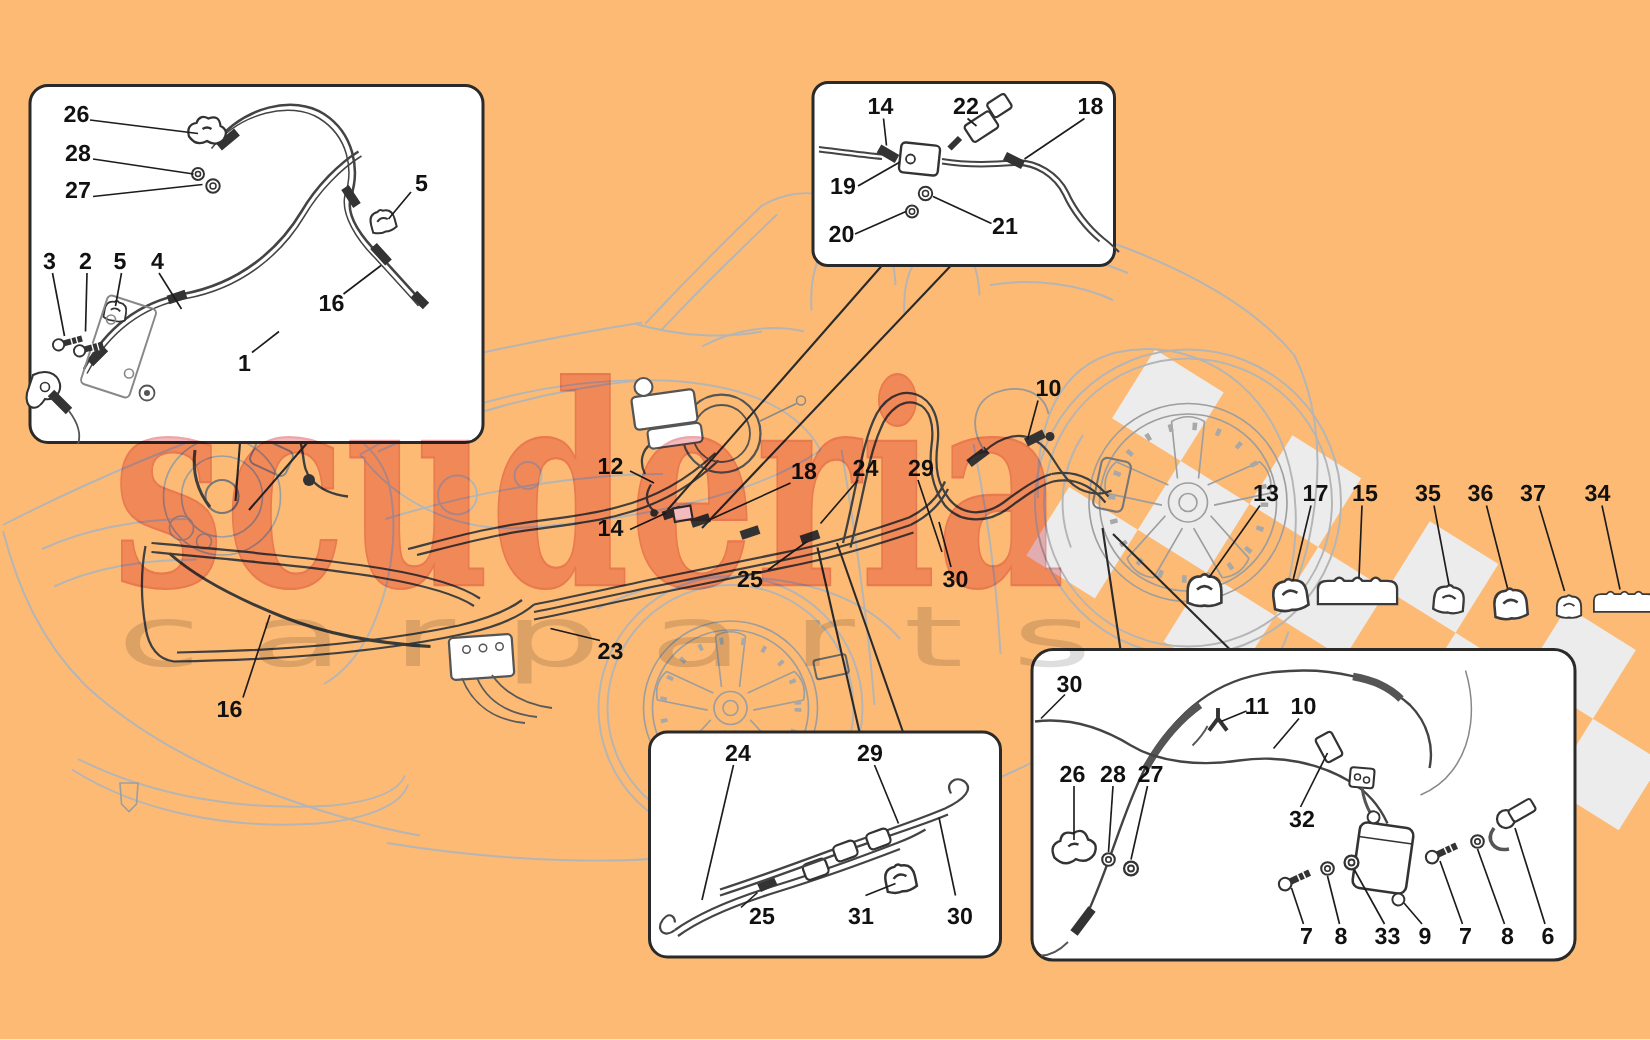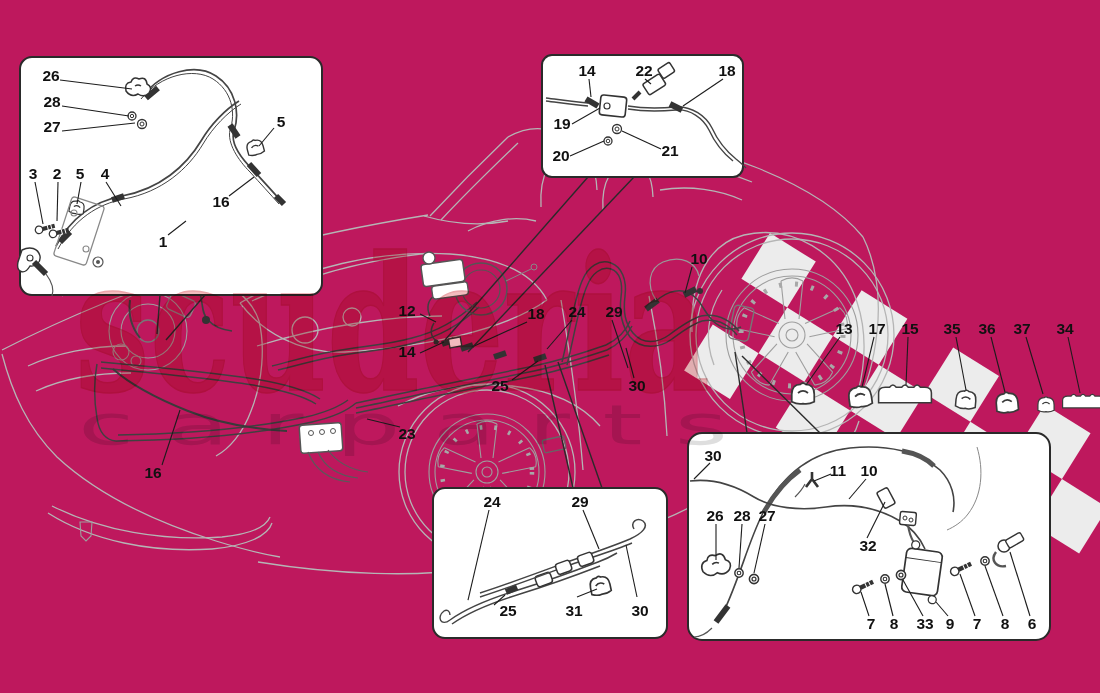--- a/index.html
+++ b/index.html
@@ -1,16 +1,16 @@
 <!DOCTYPE html>
 <html><head>
 <meta charset="utf-8">
 <style>
   html,body{margin:0;padding:0;background:#fff;}
-  #stage{width:1100px;height:693px;position:relative;background:#be185d;overflow:hidden;}
+  #stage{width:1100px;height:693px;position:relative;background:#fdba74;overflow:hidden;}
   .lbl{font-family:"Liberation Sans",sans-serif;font-weight:700;font-size:15.5px;fill:#111;text-anchor:middle;}
   .ldr{stroke:#1c1c1c;stroke-width:1.1;fill:none;}
   .car{stroke:#b5b5b5;stroke-width:1.3;fill:none;}
   .car2{stroke:#9e9e9e;stroke-width:1.1;fill:none;}
   .pipe{stroke:#404040;stroke-width:1.5;fill:none;}
   .pipe2{stroke:#5a5a5a;stroke-width:1.2;fill:none;}
   .thick{stroke:#333;stroke-width:6;fill:none;}
   .box{fill:#fff;stroke:#2a2a2a;stroke-width:2;}
   .flagsq{fill:#ececec;}
   .wm-main{font-family:"DejaVu Serif",serif;font-weight:700;}

